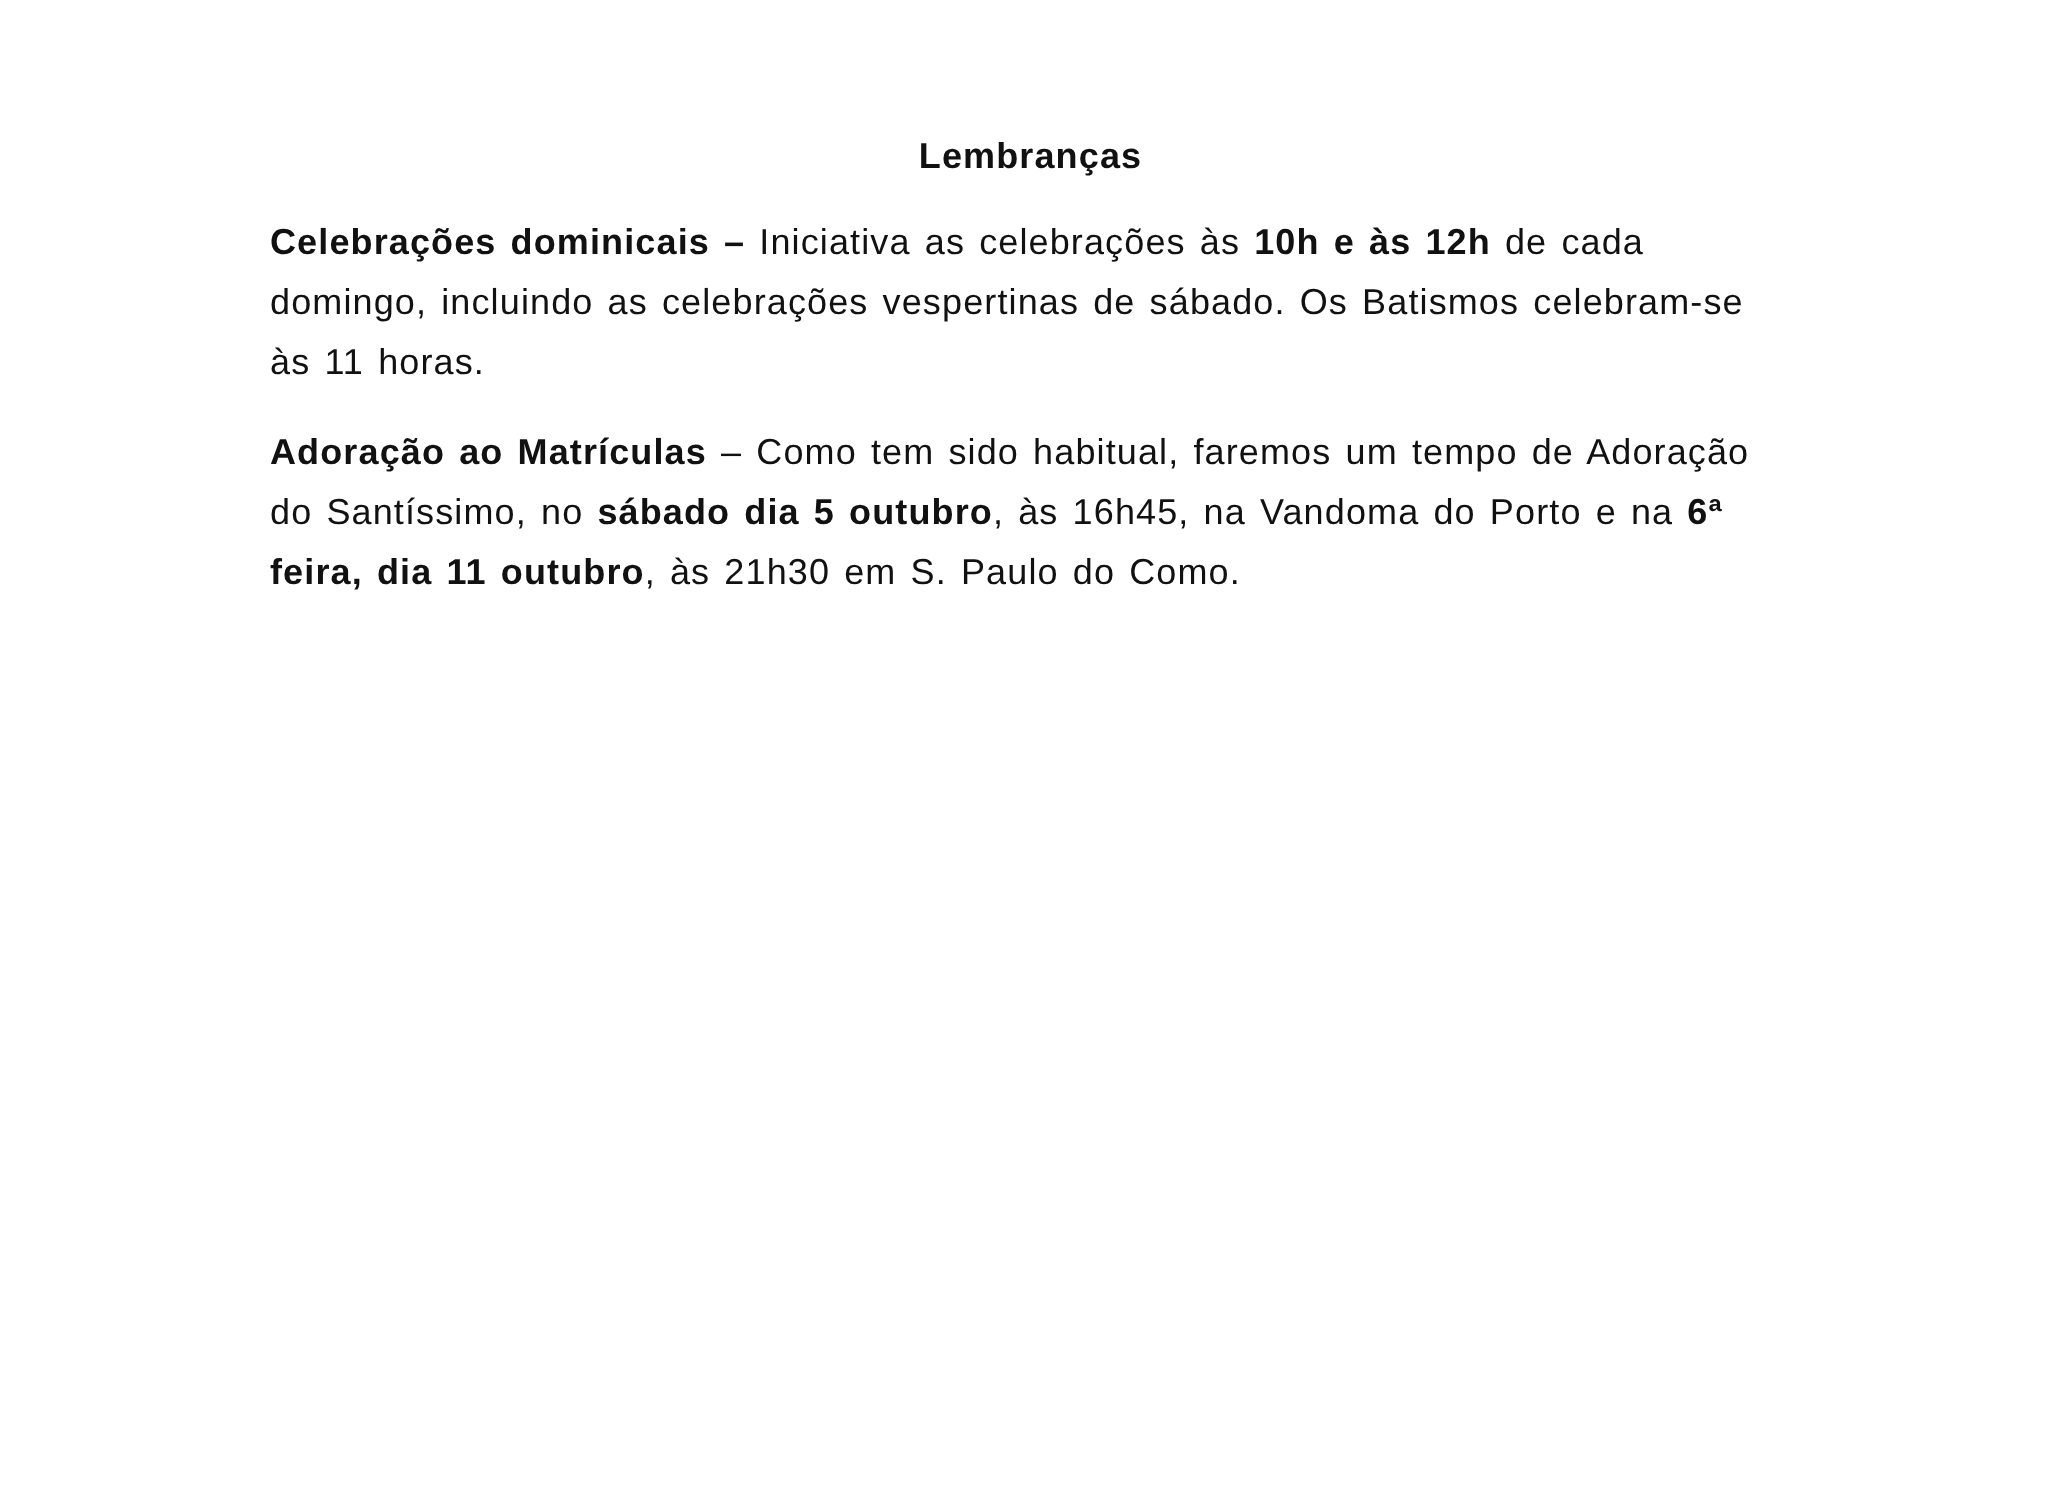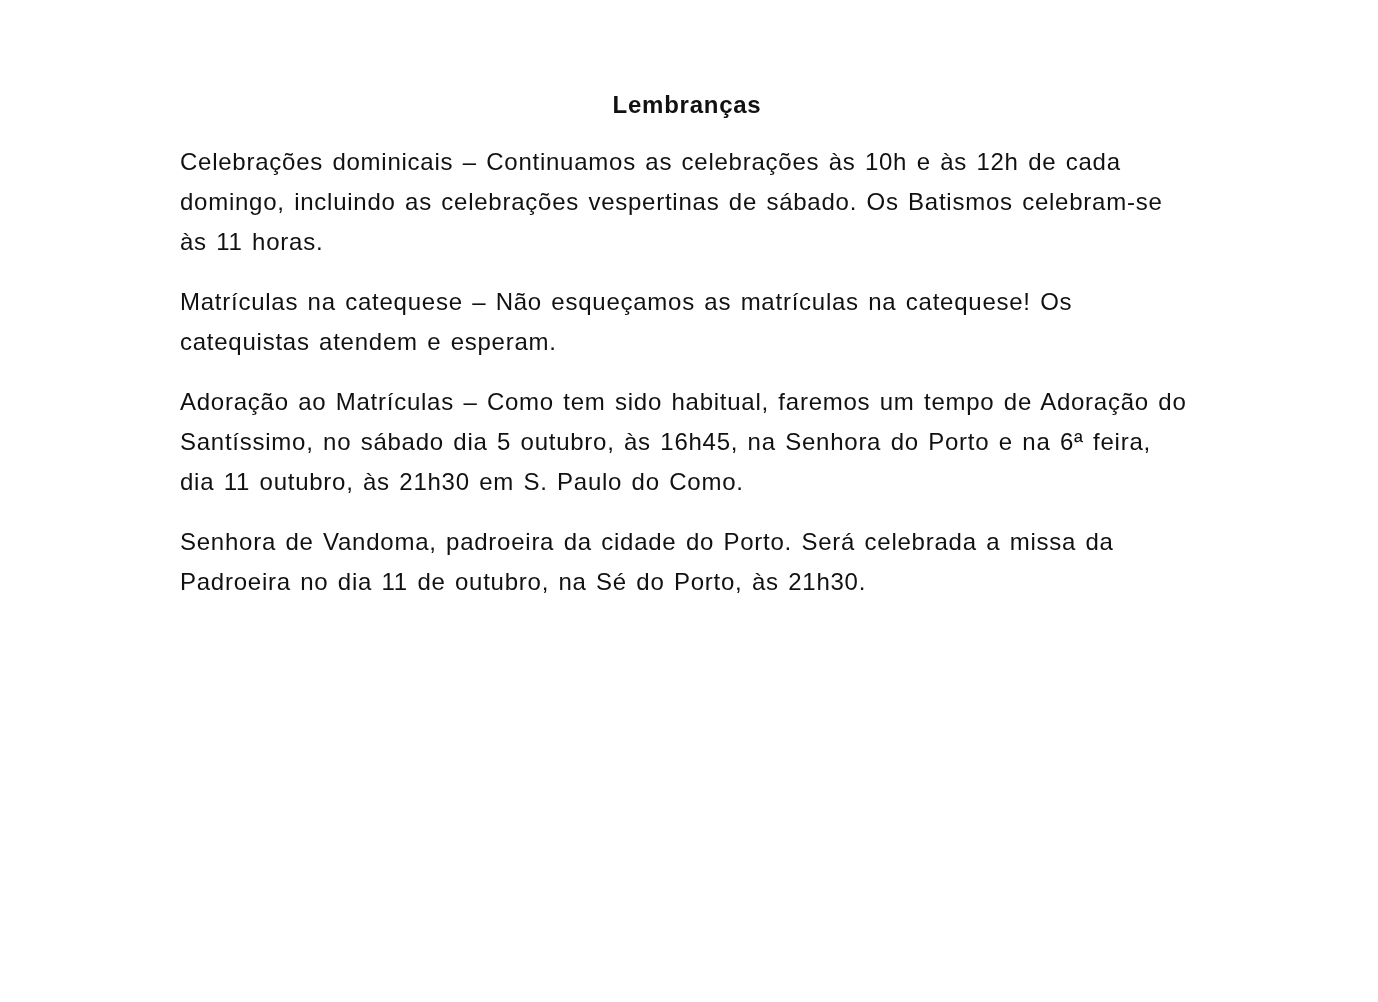--- a/index.html
+++ b/index.html
@@ -34,27 +34,25 @@
   }
   .para {
     font-size: 24px;
     line-height: 40px;
     letter-spacing: 0.75px;
     word-spacing: 2px;
     margin: 0 0 20px 0;
     text-align: left;
   }
   .b {
-    font-weight: normal;
+    font-weight: bold;
   }
 </style>
 </head>
 <body>
 
 <div class="page">
   <h1 class="doc-title">Lembranças</h1>
   <div class="content">
-      <p class="para"><span class="b">Celebrações dominicais – </span><span>Continuamos as celebrações às </span><span class="b">10h e às 12h</span><span> de cada domingo, incluindo as celebrações vespertinas de sábado. Os Batismos celebram-se às 11 horas.</span></p>
-      <p class="para"><span class="b">Matrículas na catequese</span><span> – Não esqueçamos as matrículas na catequese! Os catequistas atendem e esperam.</span></p>
-      <p class="para"><span class="b">Adoração ao Matrículas</span><span> – Como tem sido habitual, faremos um tempo de Adoração do Santíssimo, no </span><span class="b">sábado dia 5 outubro</span><span>, às 16h45, na Senhora do Porto e na </span><span class="b">6ª feira, dia 11 outubro</span><span>, às 21h30 em S. Paulo do Como.</span></p>
-      <p class="para"><span class="b">Senhora de Vandoma, padroeira da cidade do Porto.</span><span> Será celebrada a missa da Padroeira no dia </span><span class="b">11 de outubro</span><span>, na Sé do Porto, às 21h30.</span></p>
+      <p class="para"><span class="b">Celebrações dominicais – </span><span>Iniciativa as celebrações às </span><span class="b">10h e às 12h</span><span> de cada domingo, incluindo as celebrações vespertinas de sábado. Os Batismos celebram-se às 11 horas.</span></p>
+      <p class="para"><span class="b">Adoração ao Matrículas</span><span> – Como tem sido habitual, faremos um tempo de Adoração do Santíssimo, no </span><span class="b">sábado dia 5 outubro</span><span>, às 16h45, na Vandoma do Porto e na </span><span class="b">6ª feira, dia 11 outubro</span><span>, às 21h30 em S. Paulo do Como.</span></p>
     </div>
 </div>
 
 </body></html>

